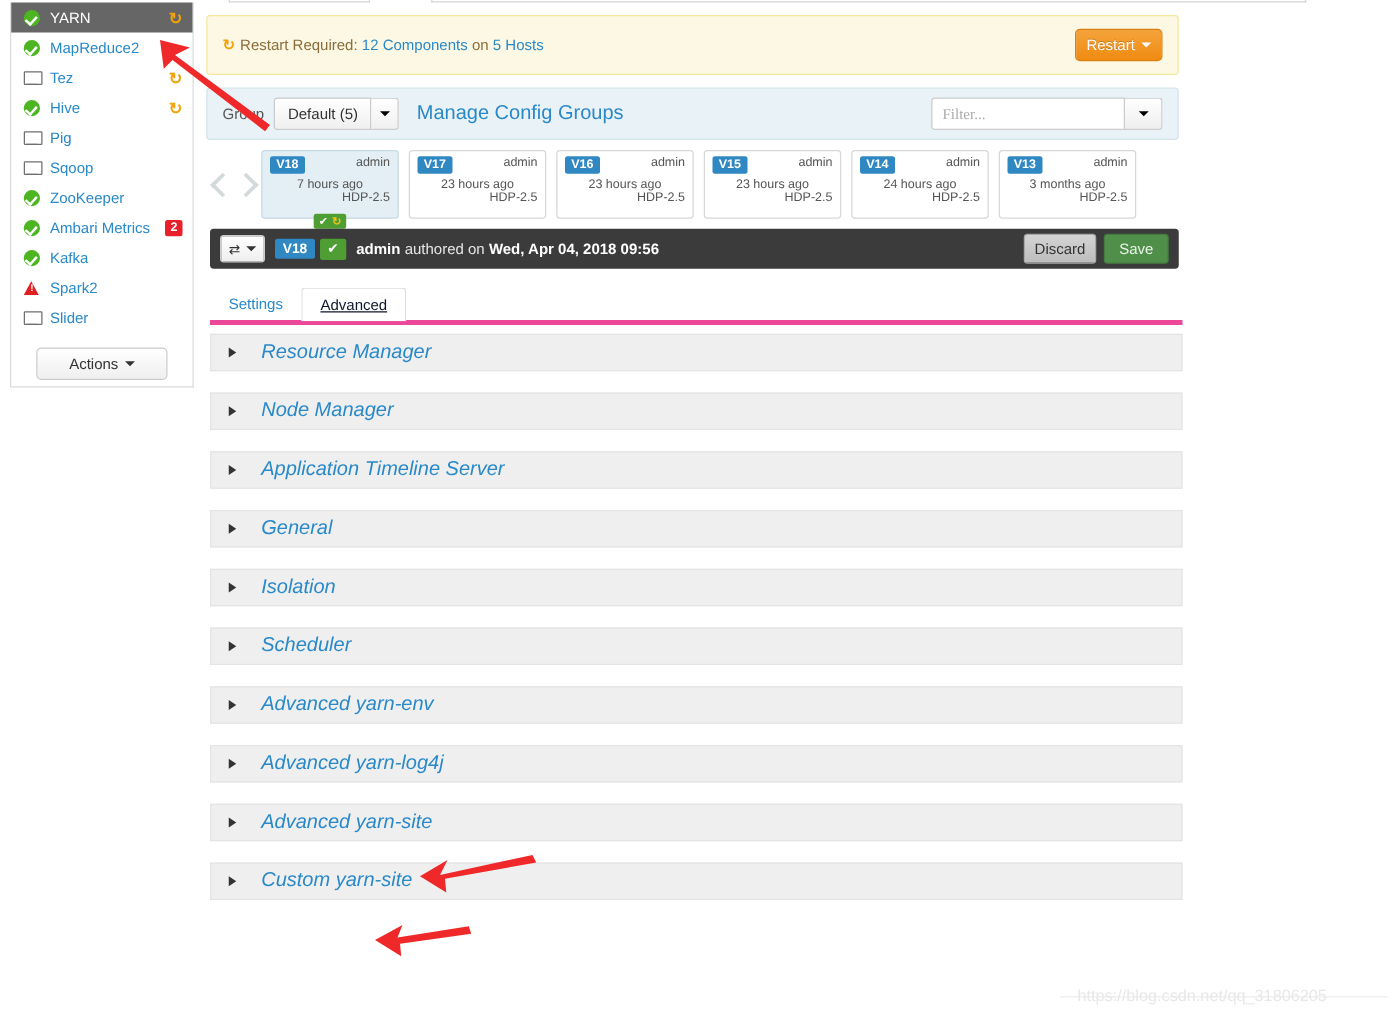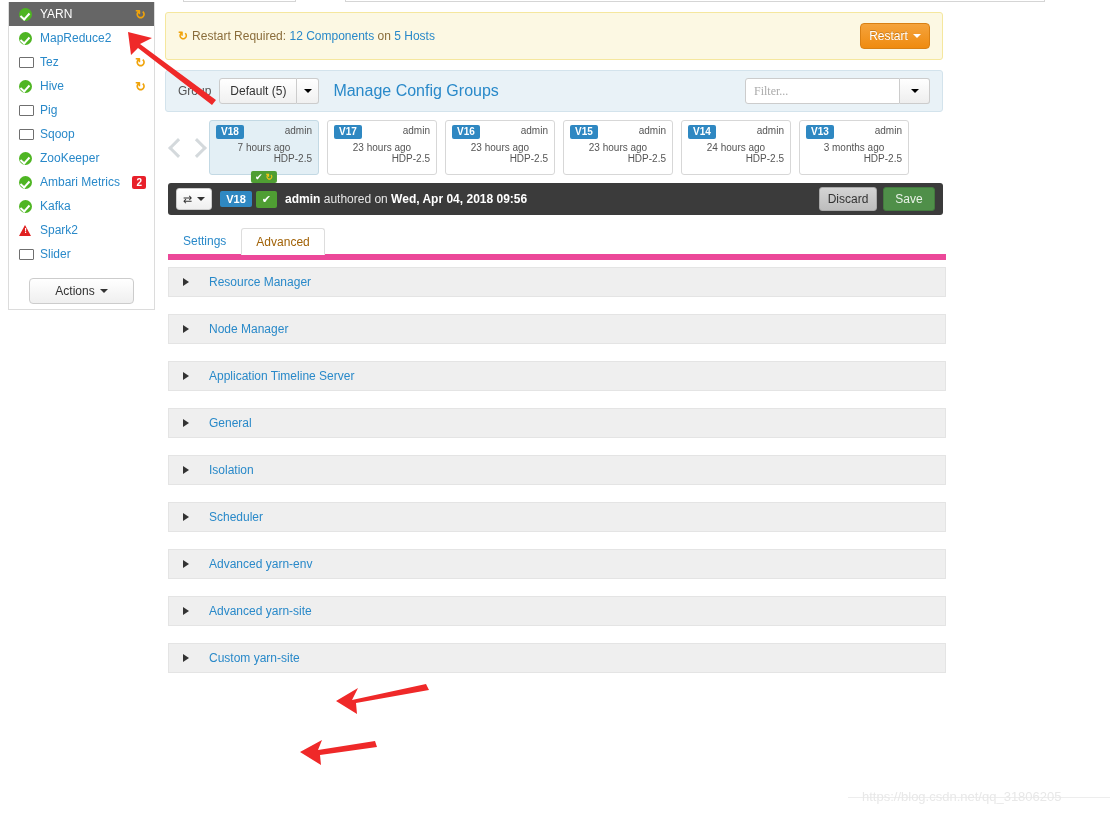--- a/index.html
+++ b/index.html
@@ -254,49 +254,50 @@
     background: #4f8f49;
     border: 1px solid #437a3e; border-radius: 3px;
     color: #e9f2e8; font-size: 12px;
   }
 
   
   #tabs {
     position: absolute; left: 3px; top: 232px;
     width: 778px; height: 28px;
     display: flex; align-items: flex-end;
-    border-bottom: 6px solid #ec4899;
+    border-bottom: 4px solid #ec4899;
   }
   .tab {
     height: 27px; padding: 0 14px;
     display: flex; align-items: center;
     font-size: 12px; color: #2989c9; cursor: pointer;
     border: 1px solid transparent; border-radius: 3px 3px 0 0;
   }
   .tab.active {
-    color: #a16207; background: #ffffff;
+    color: #0f172a; background: #ffffff;
     border-color: #dddddd; border-bottom-color: #ffffff;
     margin-bottom: -1px;
+    text-decoration: underline;
   }
 
   
   #accordion { position: absolute; left: 3px; top: 267px; width: 778px; }
   .acc-row {
     height: 30px; margin-bottom: 17px;
     background: #efefef; border: 1px solid #e4e4e4;
     display: flex; align-items: center; padding-left: 14px;
     cursor: pointer;
   }
   .acc-arrow {
     width: 0; height: 0; margin-right: 20px;
     border-top: 4.5px solid transparent;
     border-bottom: 4.5px solid transparent;
     border-left: 6px solid #333333;
   }
-  .acc-label { color: #2989c9; font-size: 12px; }
+  .acc-label { color: #2989c9; font-size: 16px; font-style: italic; }
 
   
   #annotations {
     position: absolute; left: 0; top: 0;
     width: 1113px; height: 814px; pointer-events: none;
   }
 
   
   #watermark {
     position: absolute; left: 862px; top: 789px;
@@ -521,20 +522,24 @@
         <div class="acc-row">
           <span class="acc-arrow"></span>
           <span class="acc-label">Scheduler</span>
         </div>
         <div class="acc-row">
           <span class="acc-arrow"></span>
           <span class="acc-label">Advanced yarn-env</span>
         </div>
         <div class="acc-row">
           <span class="acc-arrow"></span>
+          <span class="acc-label">Advanced yarn-log4j</span>
+        </div>
+        <div class="acc-row">
+          <span class="acc-arrow"></span>
           <span class="acc-label">Advanced yarn-site</span>
         </div>
         <div class="acc-row">
           <span class="acc-arrow"></span>
           <span class="acc-label">Custom yarn-site</span>
         </div>
       </div>
 
   </div>
 

